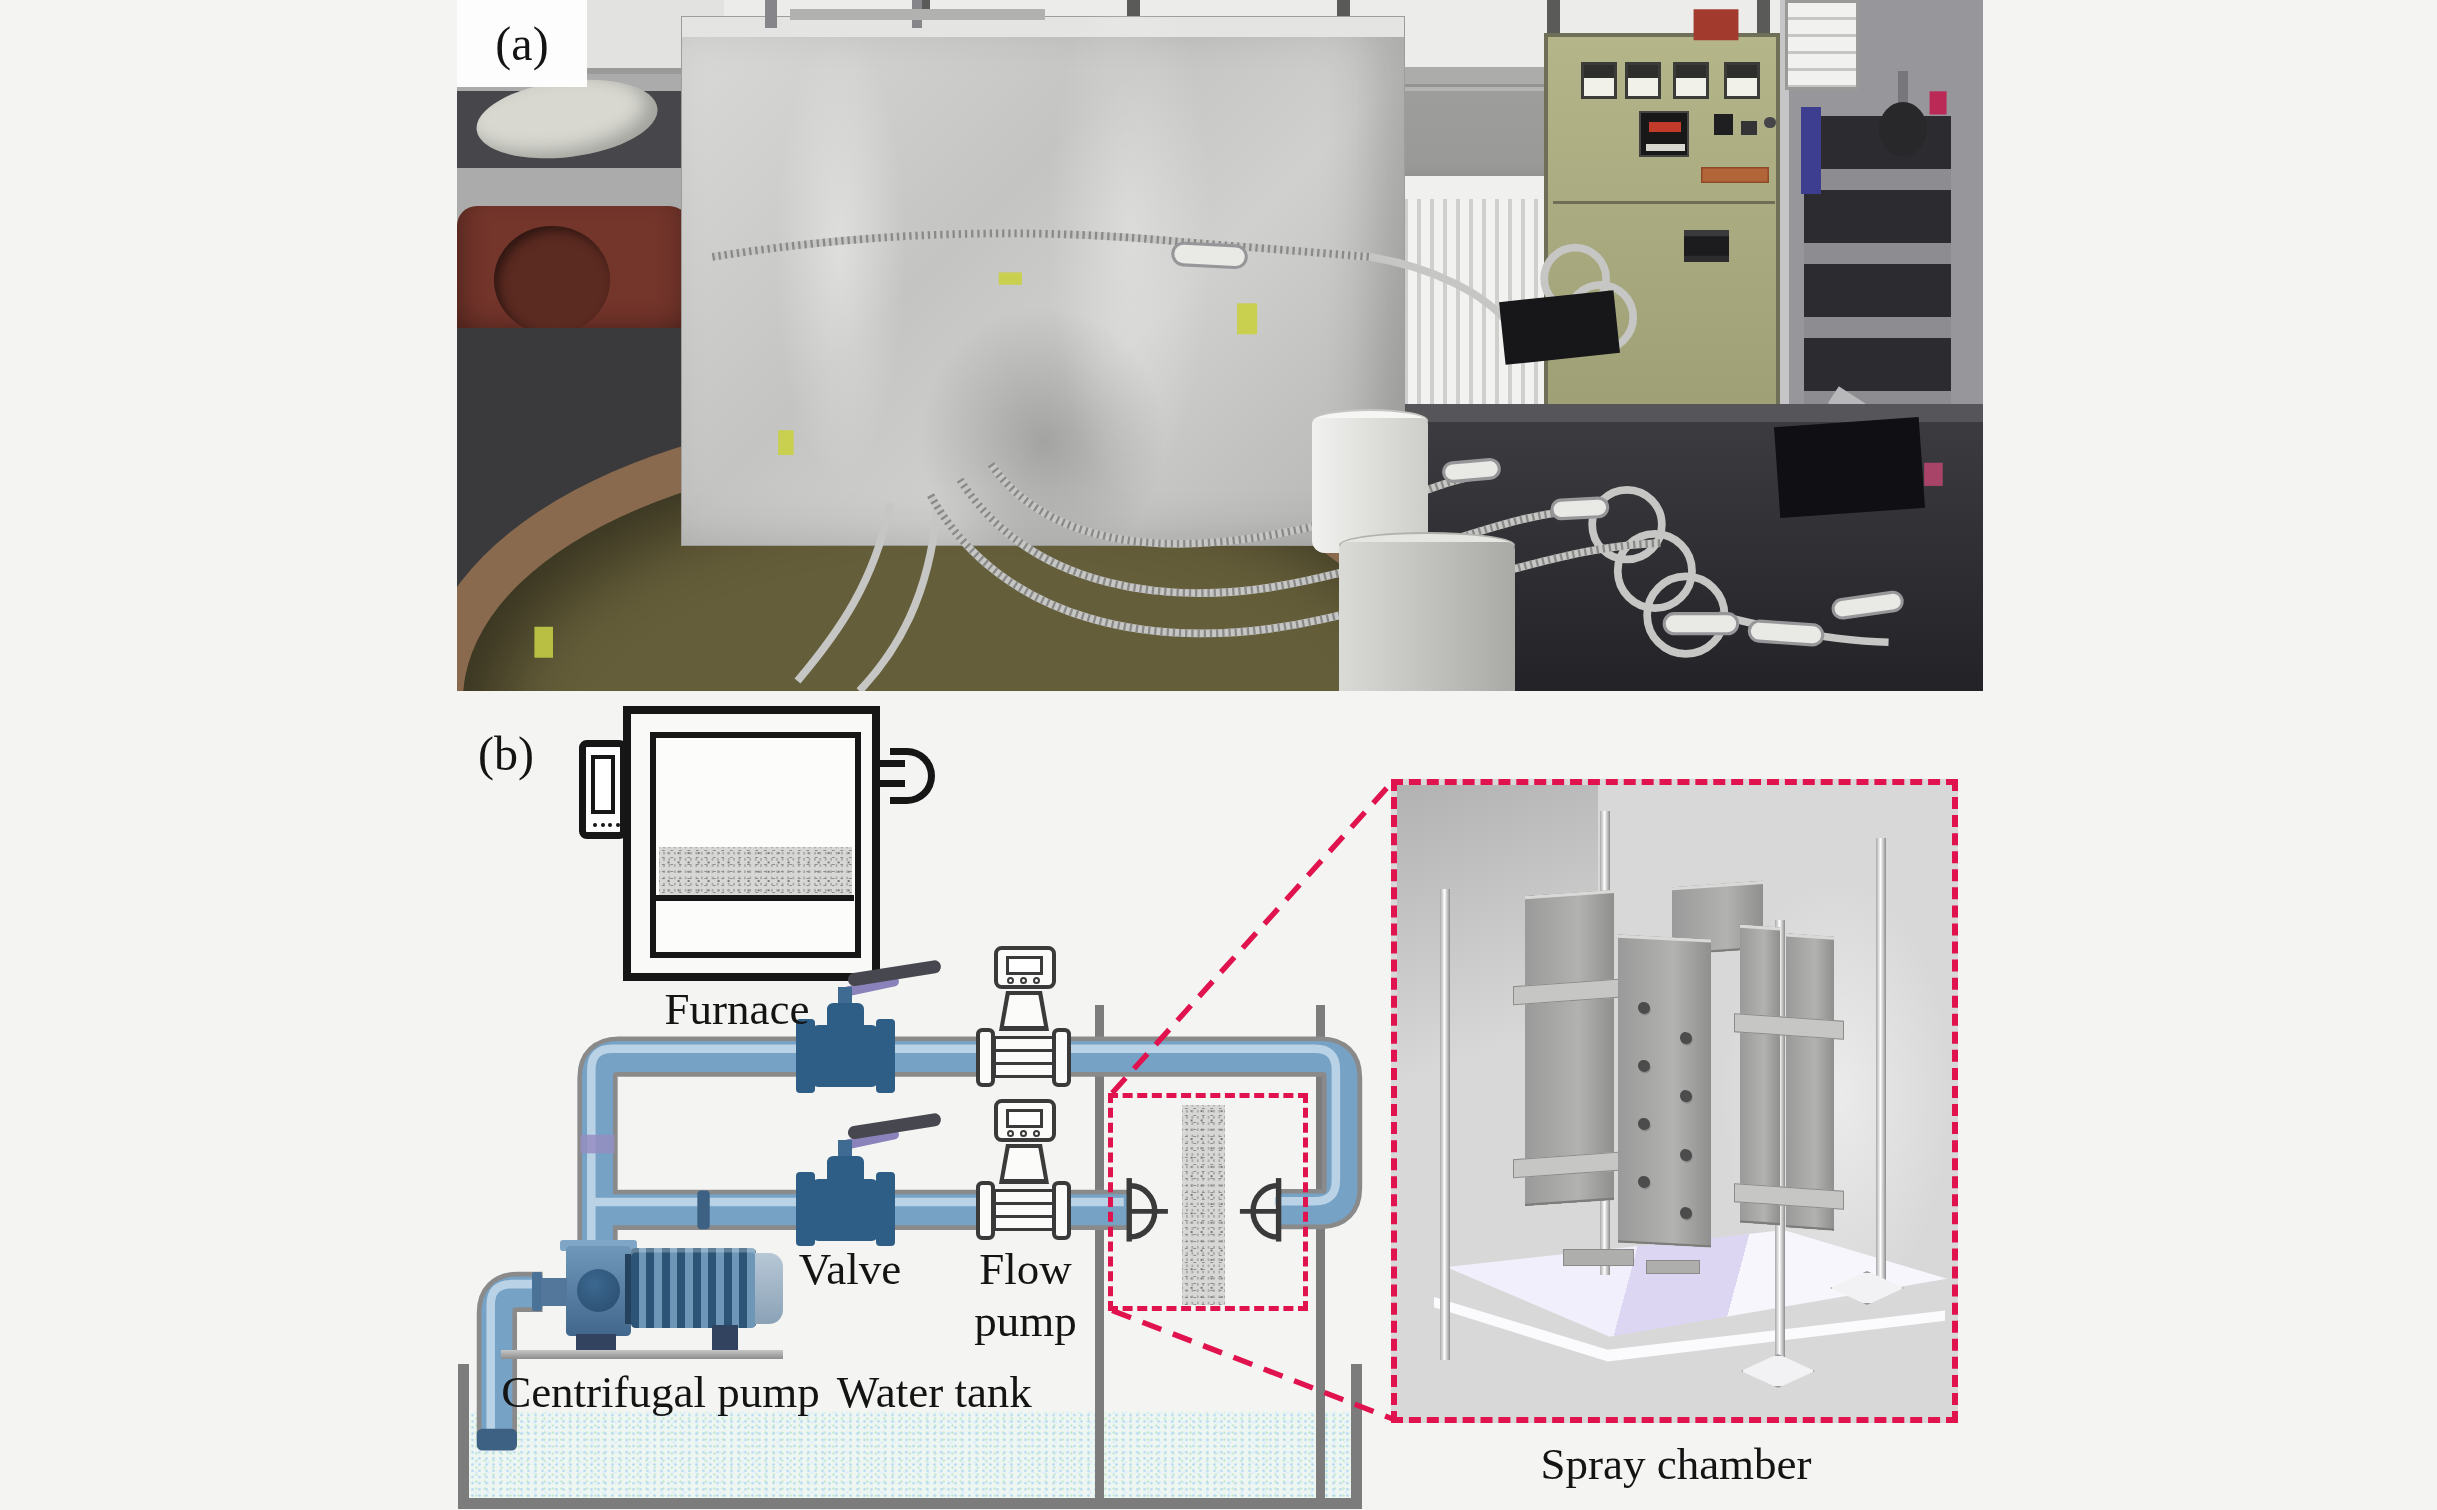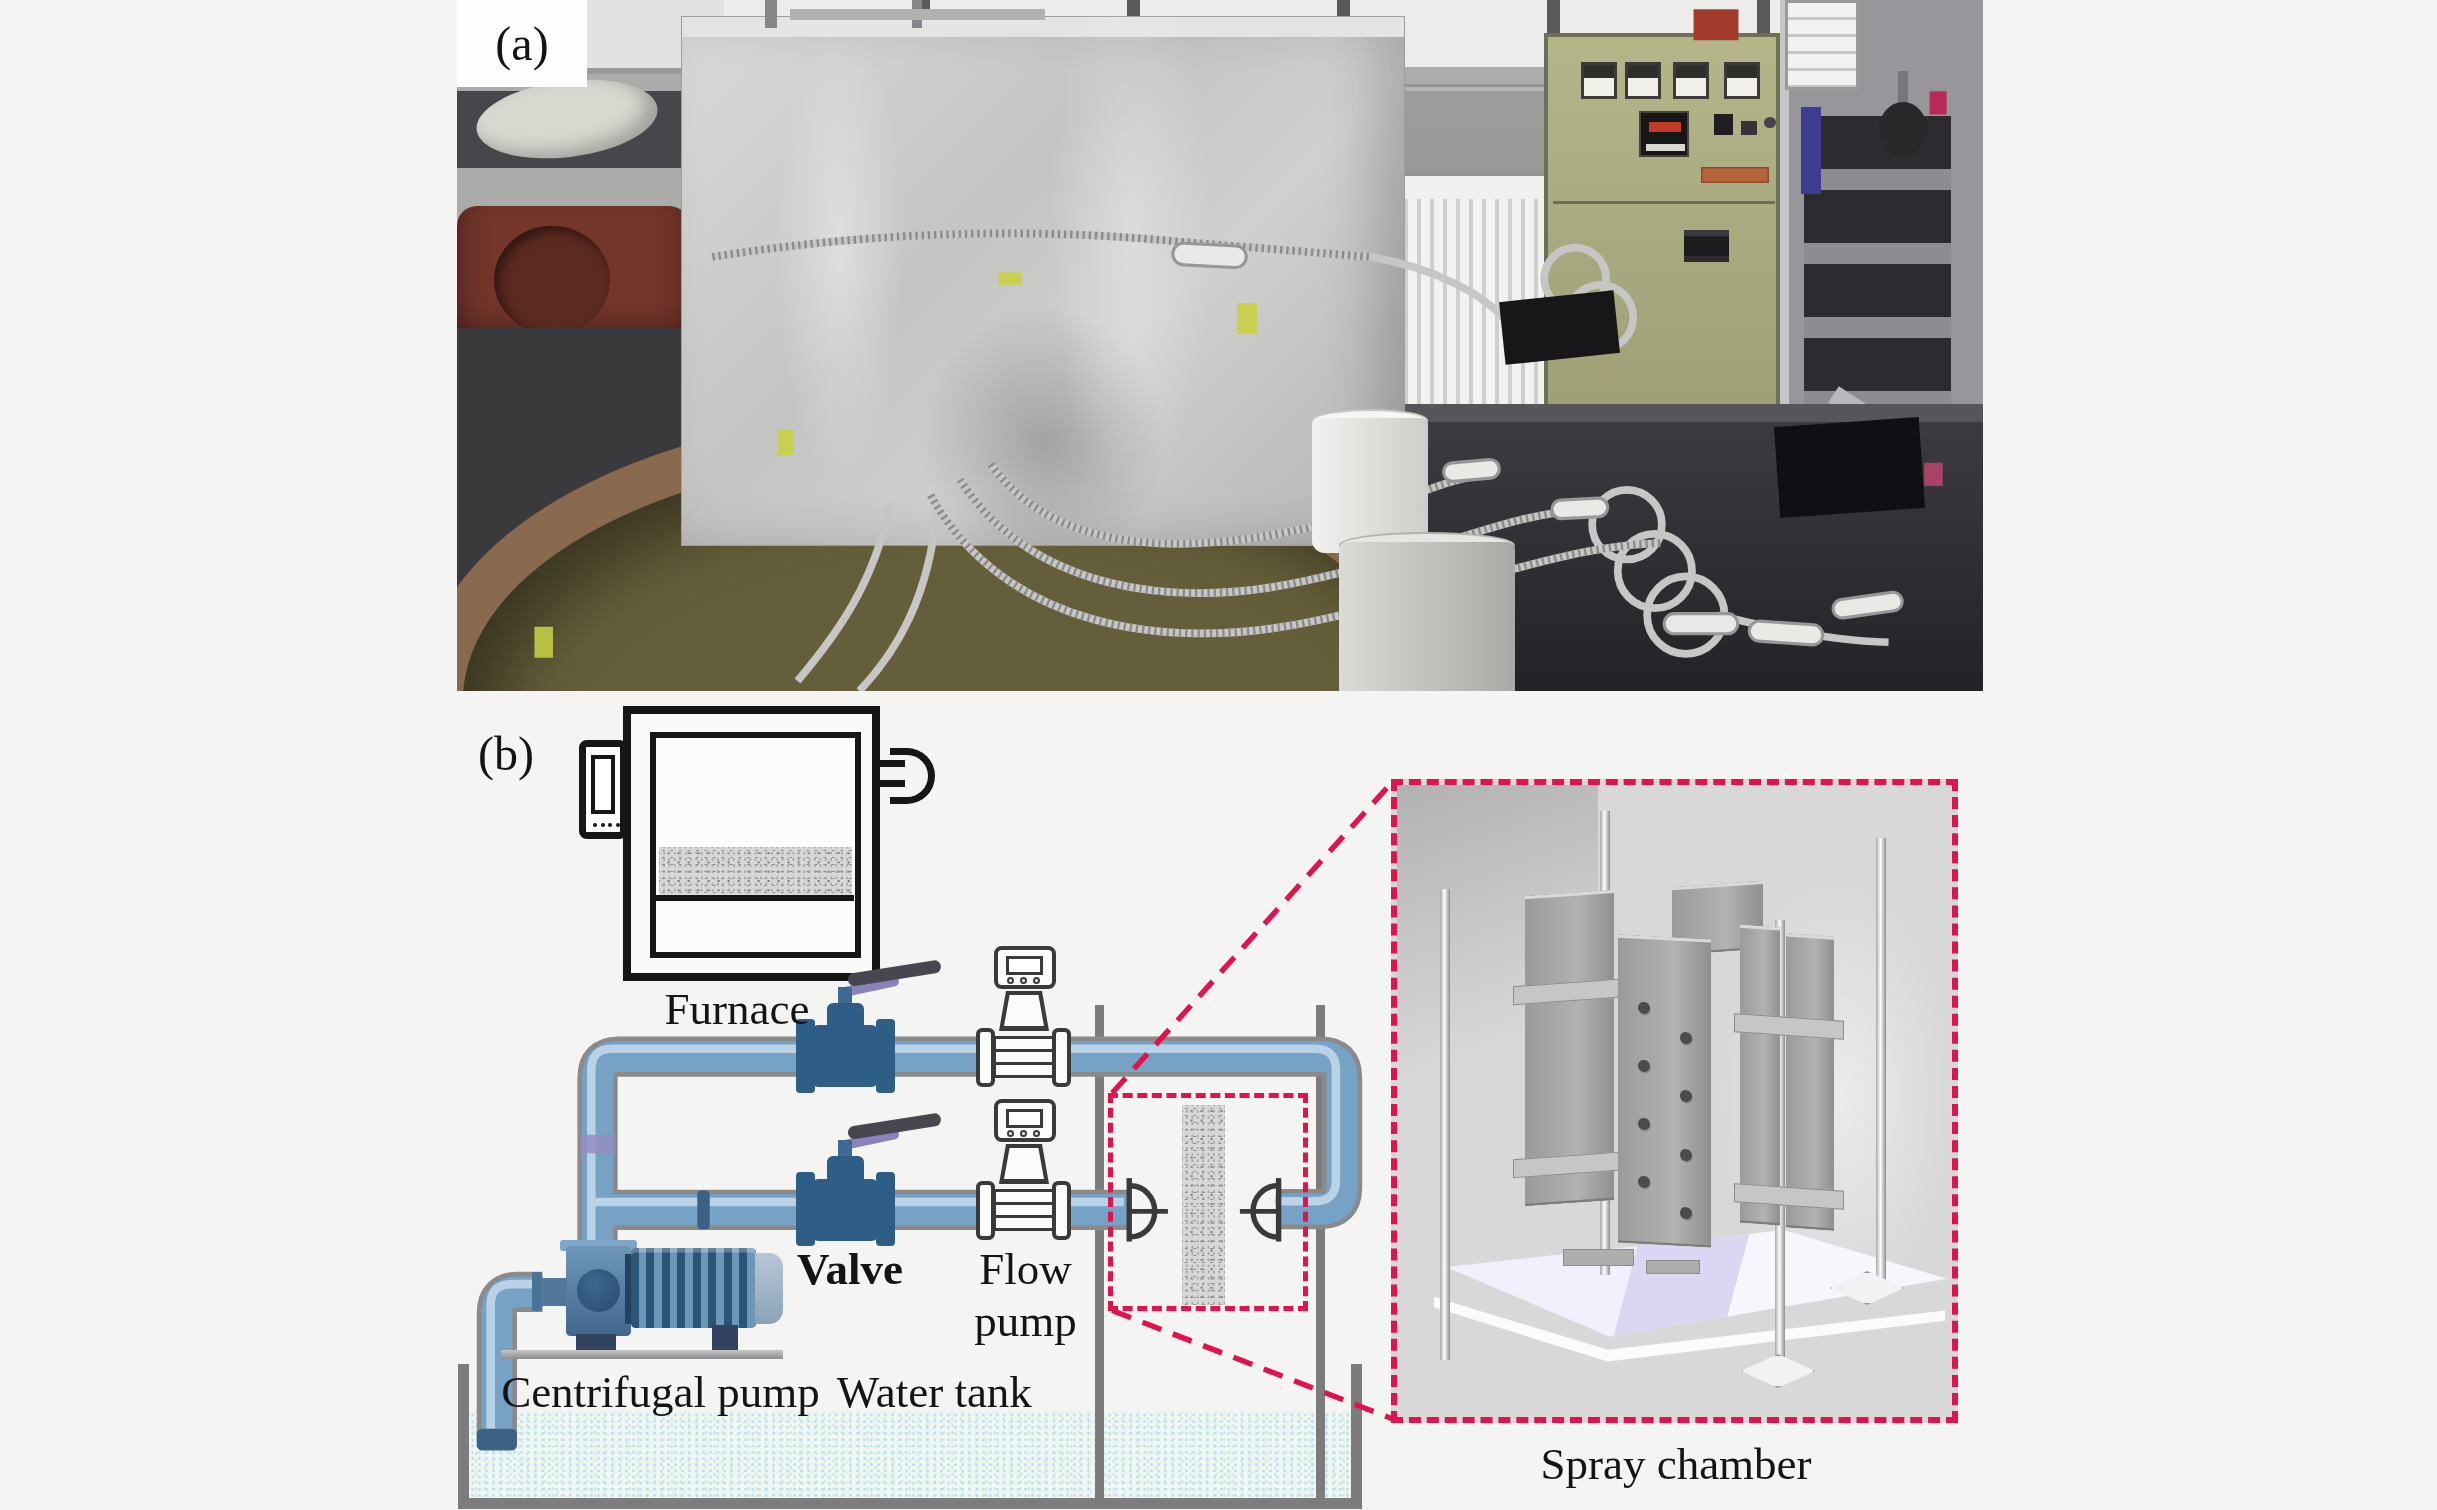--- a/index.html
+++ b/index.html
@@ -395,21 +395,21 @@
   <div class="abs pump-inflange"></div>
   <div class="abs pump-instub"></div>
   <div class="abs motor-joint"></div>
   <div class="abs motor"></div>
   <div class="abs motor-cap"></div>
   <div class="abs pump-foot"></div>
   <div class="abs motor-foot"></div>
   <div class="abs pump-base"></div>
 
   <div class="lbl" style="left:650px;top:984px;width:174px;">Furnace</div>
-  <div class="lbl" style="left:792px;top:1244px;width:116px;font-weight:bold;">Valve</div>
+  <div class="lbl" style="left:792px;top:1244px;width:116px;">Valve</div>
   <div class="lbl" style="left:958px;top:1244px;width:135px;">Flow pump</div>
   <div class="lbl" style="left:1521px;top:1439px;width:310px;">Spray chamber</div>
   <div class="lbl" style="left:480px;top:1367px;width:573px;display:flex;gap:17px;justify-content:center;">
     <span>Centrifugal pump</span>
     <span>Water tank</span>
   </div>
 
 </div>
 
 

